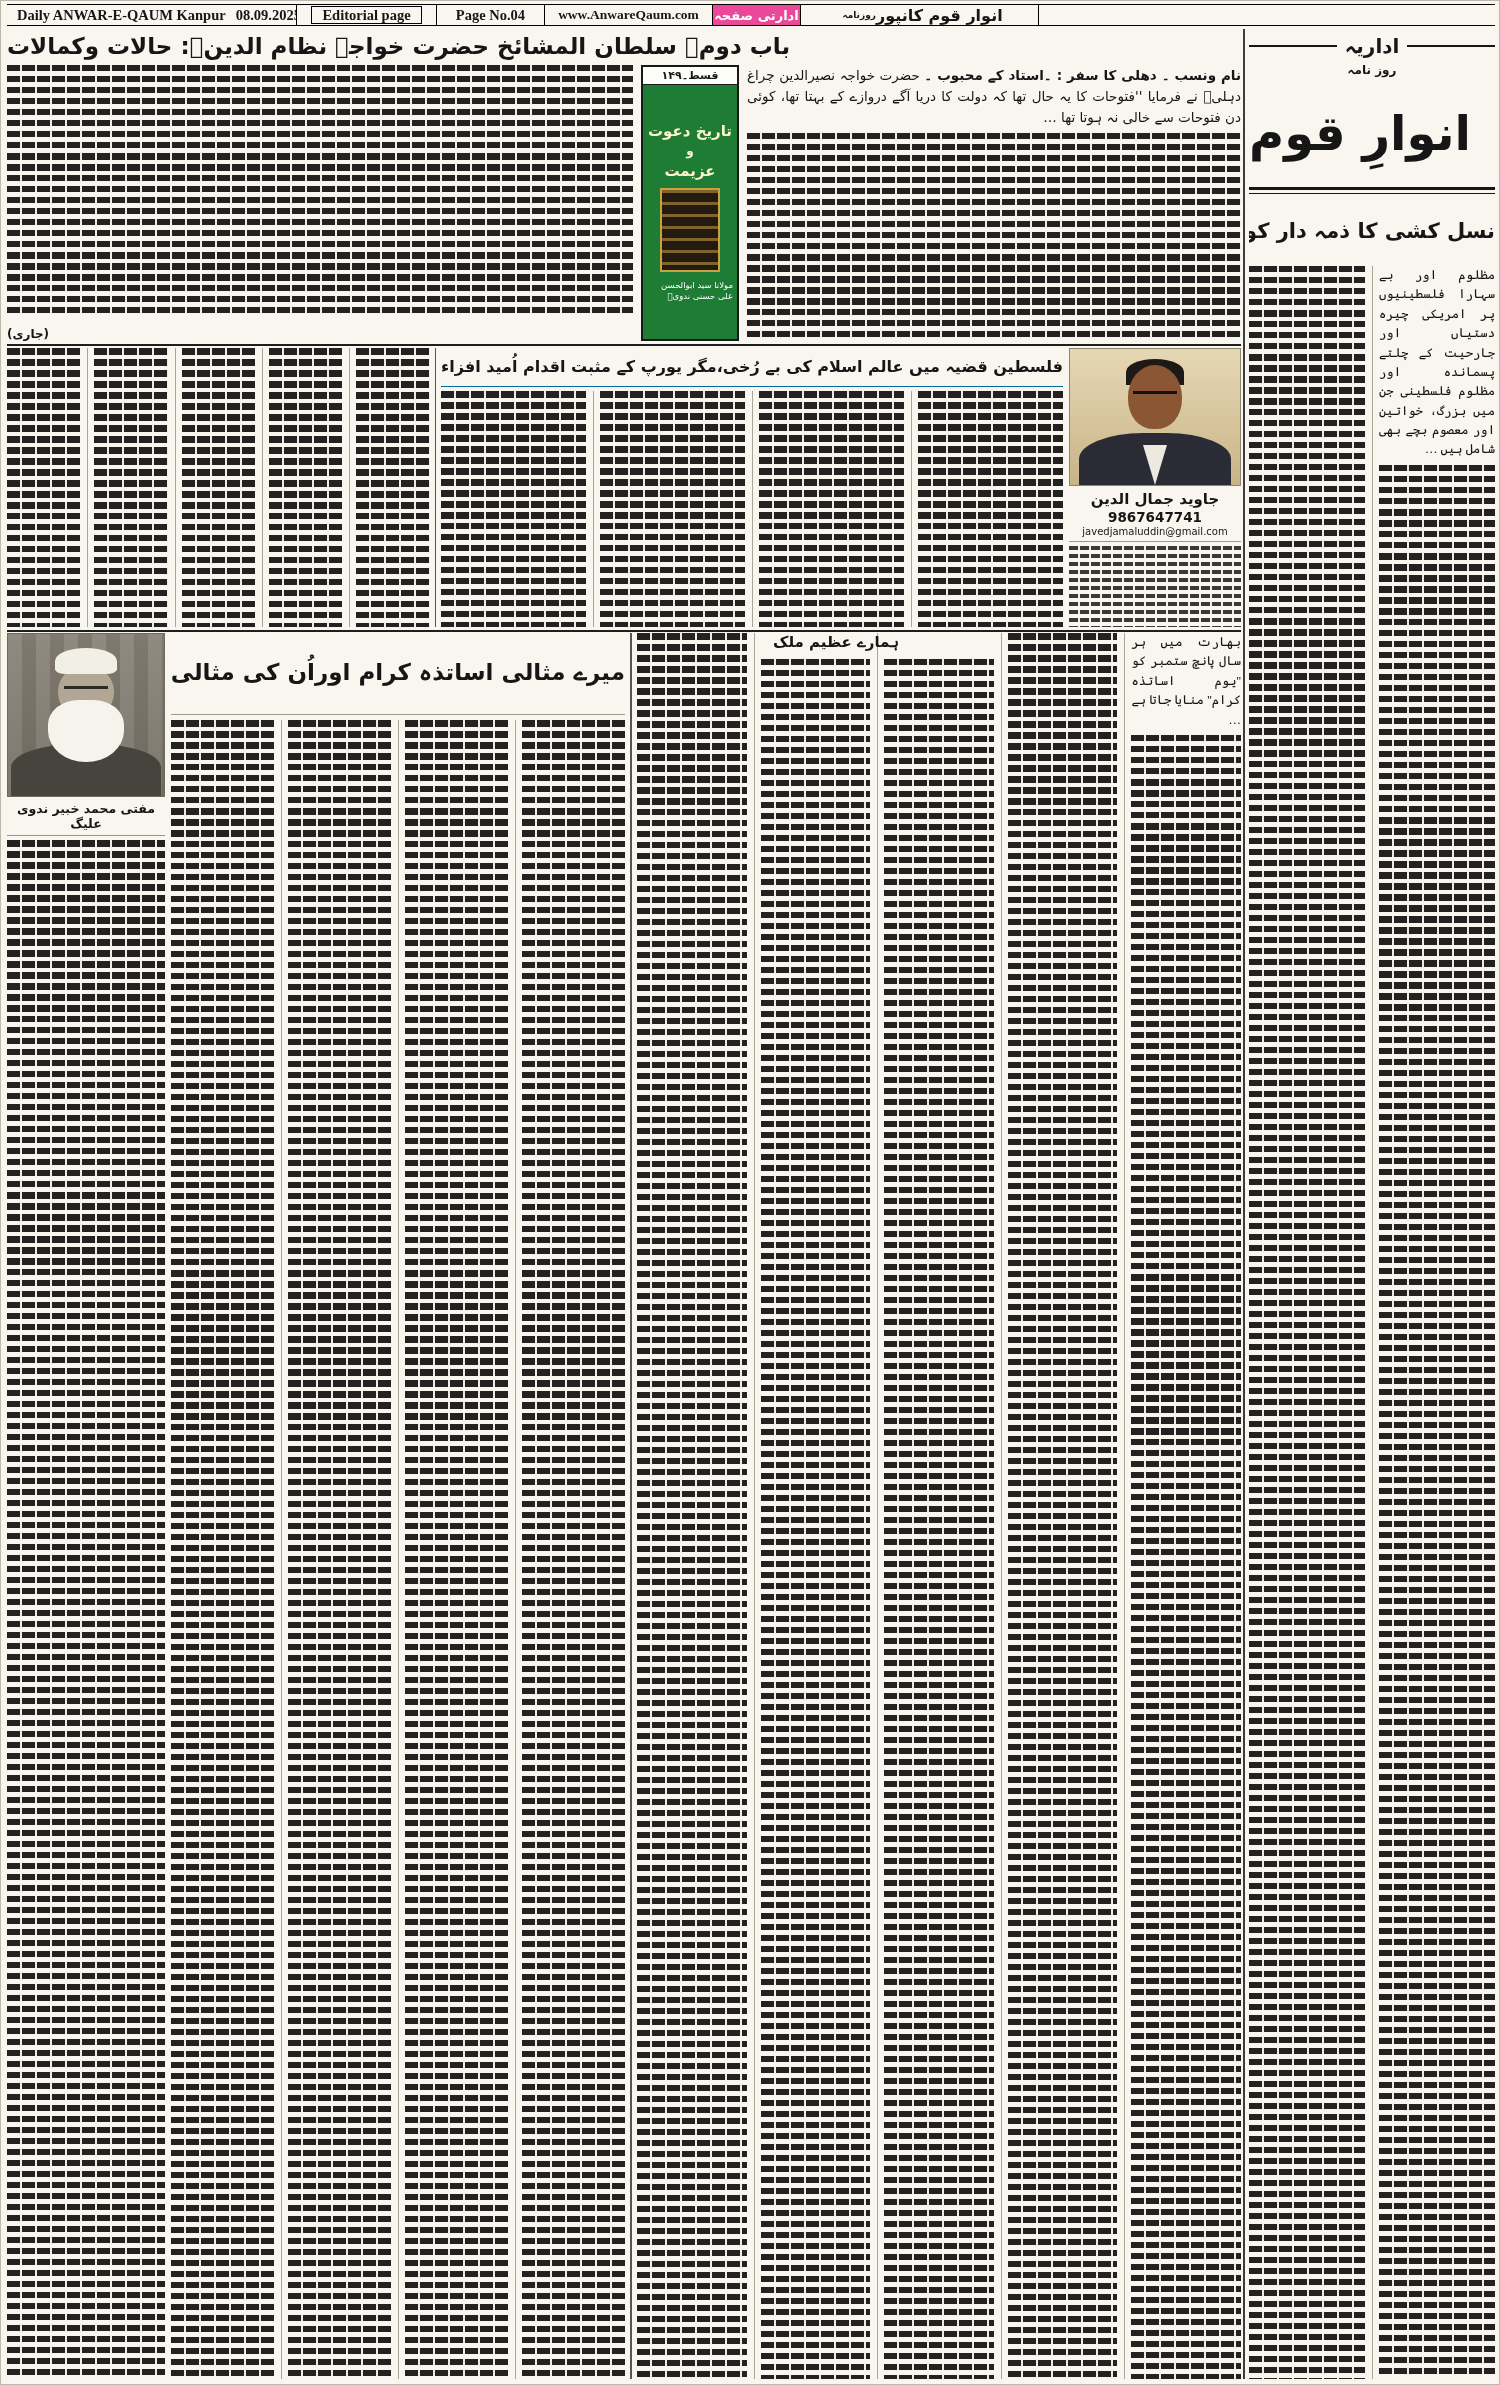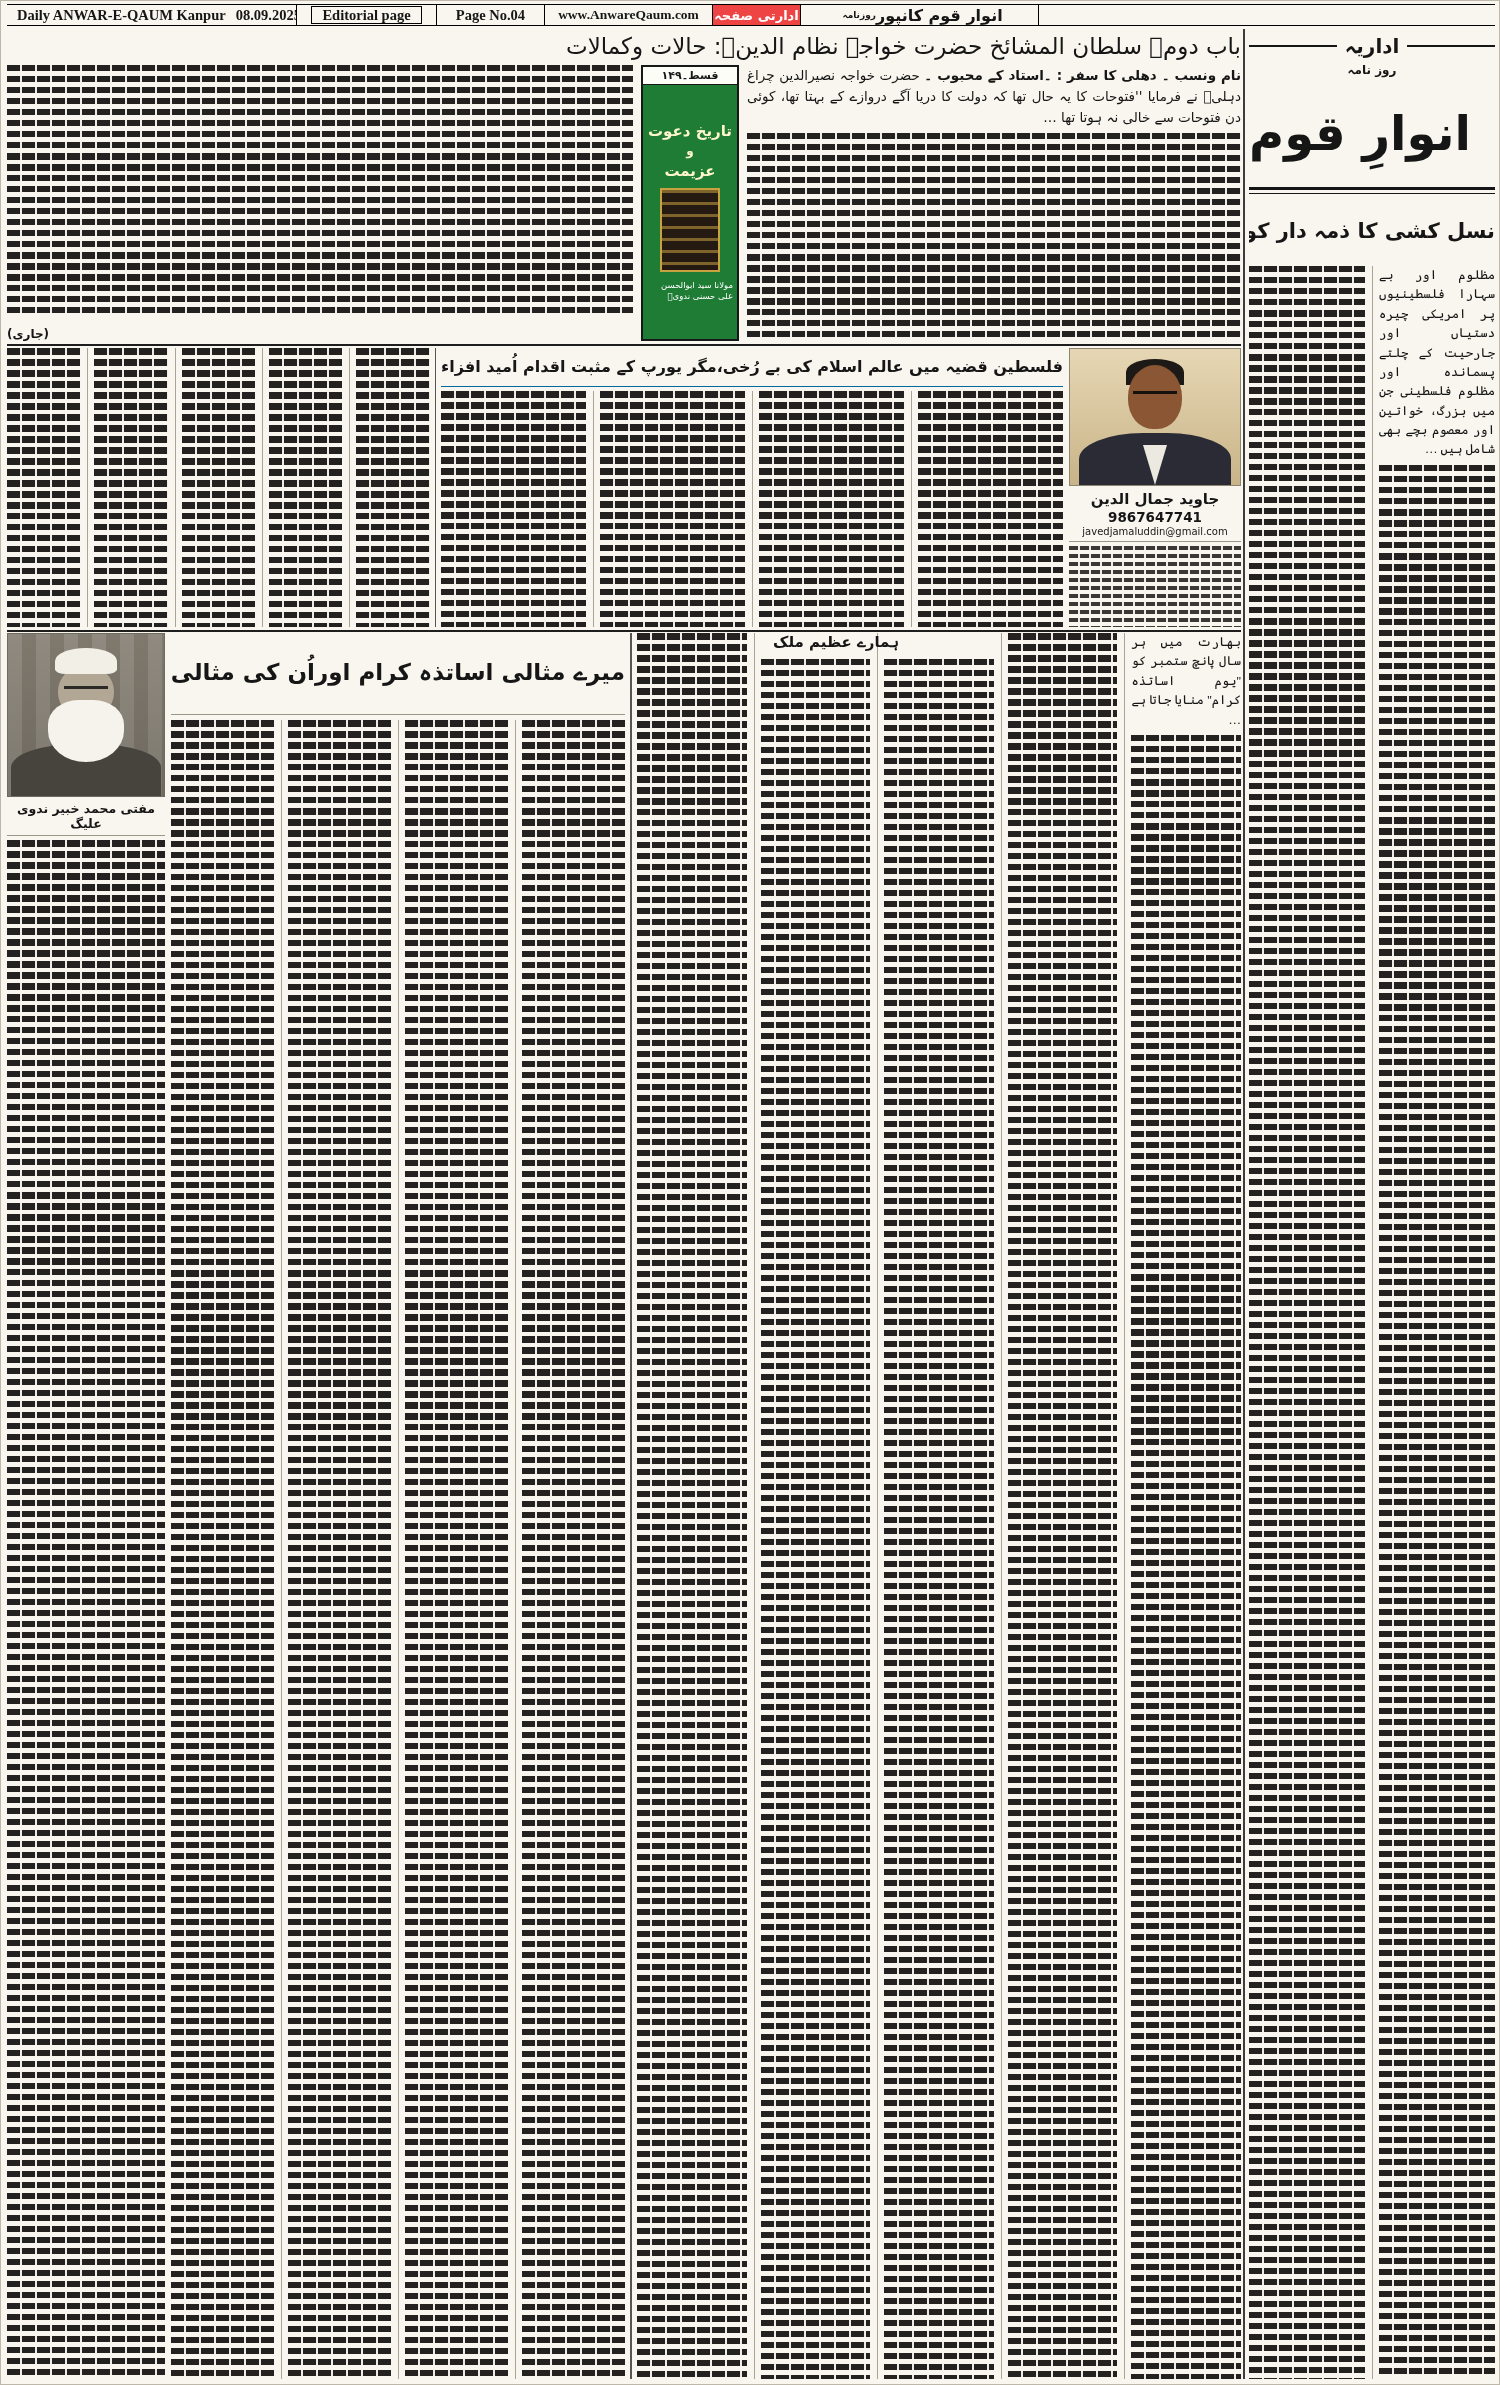--- a/index.html
+++ b/index.html
@@ -19,21 +19,21 @@
     border-top:1.5px solid #000; border-bottom:1.5px solid #000;
     font-family:"Liberation Serif", serif; font-size:14.5px; font-weight:bold;
   }
   .h-cell { display:flex; align-items:center; padding:0 10px; border-right:1px solid #000; white-space:nowrap; overflow:hidden; }
   .h-title { width:290px; }
   .h-title .date { margin-left:10px; font-weight:bold; }
   .h-section-en { width:140px; justify-content:center; }
   .h-section-en span { border:1px solid #000; padding:0 10px; line-height:16px; }
   .h-pageno { width:108px; justify-content:center; }
   .h-site { width:168px; justify-content:center; font-size:13.5px; }
-  .h-section-ur { width:88px; background:#ef4444; color:#fff; justify-content:center;
+  .h-section-ur { width:88px; background:#ec4899; color:#fff; justify-content:center;
     font-family:"DejaVu Sans", sans-serif; font-size:13px; }
   .h-mast { width:238px; justify-content:center; font-family:"DejaVu Sans", sans-serif; }
   .h-mast .small { font-size:9px; margin-left:6px; font-weight:bold; }
   .h-mast .big { font-size:16px; font-weight:bold; }
   .h-fill { flex:1; border-right:none; }
 
   
   .cols { display:flex; direction:rtl; gap:7px; flex:1; min-height:0;font-family:Liberation Serif, serif; }
   .cols .col { flex:1; display:flex; flex-direction:column; border-left:1px solid #aaa496; padding-left:6px; min-width:0; }
   .cols .col:last-child { border-left:none; padding-left:0; }
@@ -49,21 +49,21 @@
       repeating-linear-gradient(180deg, #3a3935 0 4.5px, rgba(0,0,0,0) 4.5px 8px);
   }
   .lede { direction:rtl; font-size:12.5px; line-height:1.55; text-align:justify; margin-bottom:5px; }
 
   .hrule { position:absolute; left:6px; width:1234px; height:2px; background:#1e1e1e; }
   .vdiv { width:2px; background:#555; margin:0 5px; }
   .main-ed-rule { position:absolute; left:1242px; top:28px; width:2px; height:2350px; background:#3c3c3c; }
 
   
   .serial { position:absolute; left:6px; top:28px; width:1234px; height:312px; display:flex; flex-direction:column; }
-  .serial-headline { direction:rtl; text-align:right; font-size:23px; font-weight:normal; line-height:34px; white-space:nowrap; overflow:hidden; }
+  .serial-headline { direction:rtl; text-align:left; font-size:23px; font-weight:bold; line-height:34px; white-space:nowrap; overflow:hidden; }
   .serial-body { display:flex; direction:rtl; gap:8px; flex:1; min-height:0; margin-top:2px; }
   .serial-right { width:494px; display:flex; flex-direction:column; }
   .serial-right .lede { font-size:13.5px; }
   .serial-left { flex:1; display:flex; flex-direction:column; }
   .cont-row { direction:rtl; display:flex; justify-content:flex-end; margin-top:14px; }
   .cont { font-size:12px; font-weight:bold; }
 
   .series-box { width:98px; border:2px solid #181818; display:flex; flex-direction:column; background:#fff; }
   .sb-episode { direction:rtl; text-align:center; font-size:11px; font-weight:bold; padding:2px 0; border-bottom:1px solid #181818; background:#fdfdf7; }
   .sb-green { flex:1; background:#1f7c35; display:flex; flex-direction:column; align-items:center; justify-content:center; gap:4px; padding:6px 2px; }

